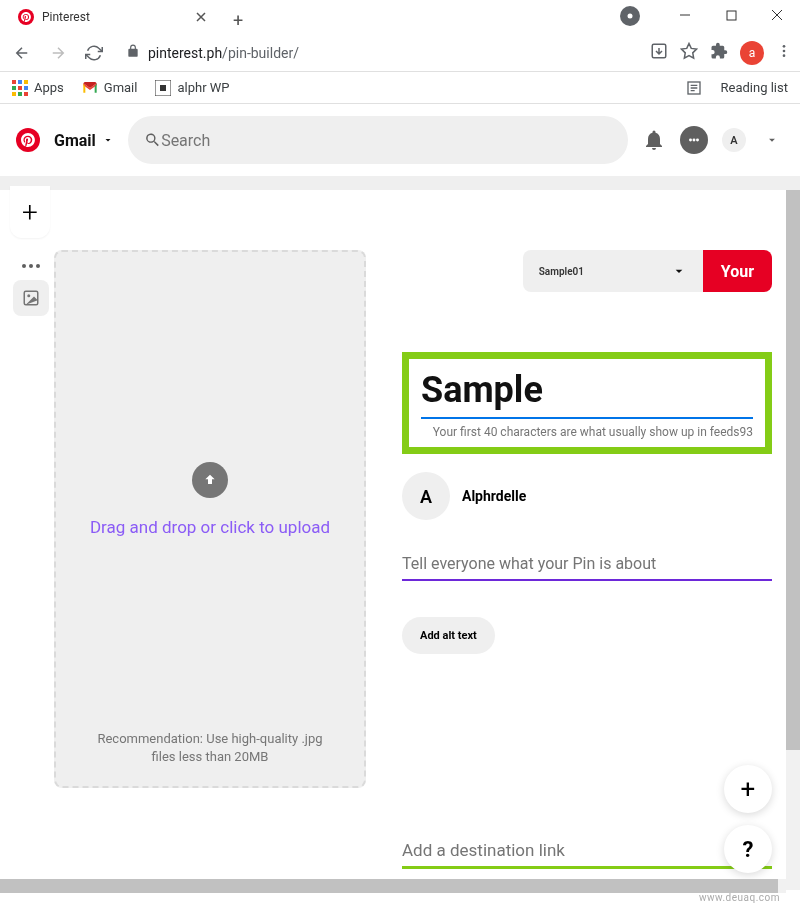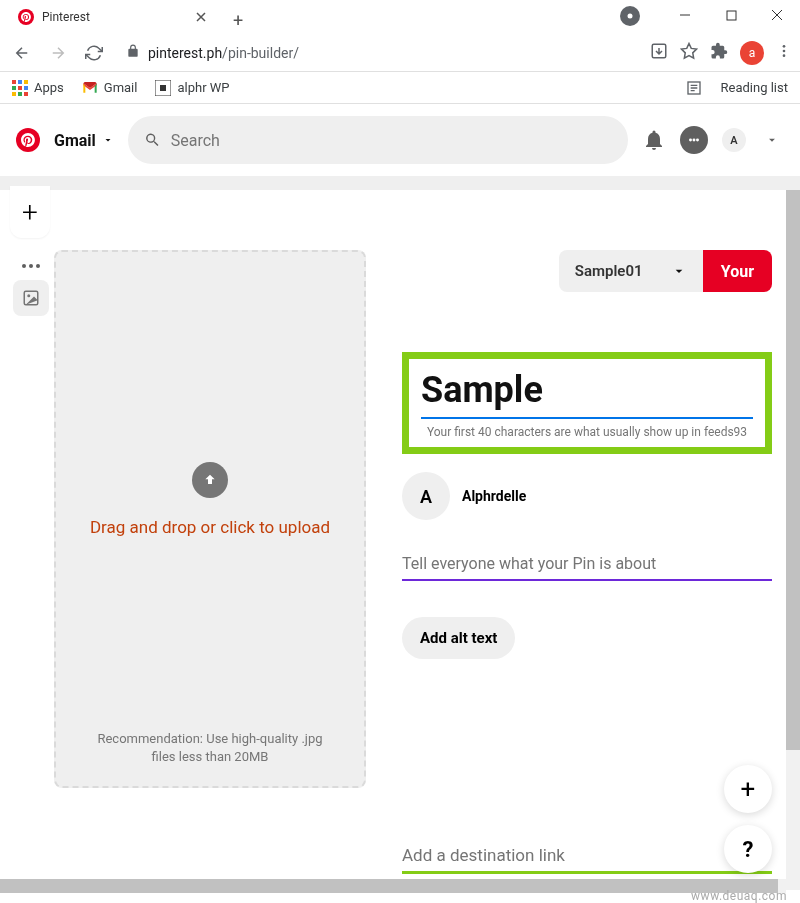--- a/index.html
+++ b/index.html
@@ -38,74 +38,74 @@
     .apps-icon span:nth-child(4){background:#34a853;} .apps-icon span:nth-child(5){background:#ea4335;} .apps-icon span:nth-child(6){background:#4285f4;}
     .apps-icon span:nth-child(7){background:#fbbc04;} .apps-icon span:nth-child(8){background:#34a853;} .apps-icon span:nth-child(9){background:#ea4335;}
     .gmail-icon { width:16px; height:12px; }
     .reading-list { margin-left: auto; display:flex; align-items:center; gap:19px; color:#3c4043; }
     
     
     .p-header { height: 72px; display: flex; align-items: center; padding: 0 16px; gap: 14px; }
     .p-logo { width: 24px; height: 24px; background: #e60023; border-radius: 50%; display: flex; align-items: center; justify-content: center; }
     .p-logo svg { width: 14px; height: 14px; fill: #fff; }
     .p-home { display: flex; align-items: center; gap: 6px; font-weight: 700; font-size: 16px; color: #111; cursor: pointer; }
-    .p-search { flex: 1; height: 48px; background: #efefef; border-radius: 24px; display: flex; align-items: center; padding: 0 16px; gap: 10px; color: #5f5f5f; }
+    .p-search { flex: 1; height: 48px; background: #efefef; border-radius: 24px; display: flex; align-items: center; padding: 0 16px; color: #5f5f5f; }
     .p-search input { border: none; background: transparent; font-size: 16px; color: #5f5f5f; outline: none; width: 100%; }
     .p-icon { width: 24px; height: 24px; color: #5f5f5f; cursor: pointer; display:flex; align-items:center; justify-content:center; }
     .p-chat { width: 28px; height: 28px; background: #5f5f5f; border-radius: 50%; display:flex; align-items:center; justify-content:center; }
     .p-avatar { width: 24px; height: 24px; background: #efefef; border-radius: 50%; display: flex; align-items: center; justify-content: center; font-size: 11px; font-weight: 600; color: #333; }
     
     
     .main { position: relative; background: #fff; height: calc(903px - 34px - 38px - 32px - 72px); }
     .gray-top { height: 14px; background: #efefef; }
     .builder-bg { position: relative; padding: 0 12px 0 4px; }
     .plus-tab { position: absolute; top: -4px; left: 10px; width: 40px; height: 52px; background: #fff; border-radius: 0 0 12px 12px; display: flex; align-items: center; justify-content: center; font-size: 28px; font-weight: 300; cursor: pointer; box-shadow: 0 1px 2px rgba(0,0,0,0.05); }
     
     .builder { background: #fff; border-radius: 16px; margin-top: 0; padding: 60px 0 0 0; display: flex; gap: 36px; }
     
     .left-col { width: 54px; padding-top: 6px; display:flex; flex-direction:column; align-items:center; gap:4px; }
     .dots-btn { display:flex; gap:3px; padding:8px; cursor:pointer; }
     .dots-btn span{width:4px;height:4px;background:#5f5f5f;border-radius:50%;}
     .mini-img { width:36px; height:36px; background:#efefef; border-radius:8px; display:flex; align-items:center; justify-content:center; cursor:pointer;}
     
     .upload-area { width: 312px; height: 538px; border: 2px dashed #dadada; border-radius: 8px; background: #efefef; display: flex; flex-direction: column; align-items: center; justify-content: center; padding: 20px; cursor: pointer; margin-left:-40px;}
     .upload-circle { width: 36px; height: 36px; background: #767676; border-radius: 50%; display: flex; align-items: center; justify-content: center; margin-bottom: 18px; }
-    .upload-text { color: #c2410c; font-size: 17px; text-align: center; line-height: 1.4; }
+    .upload-text { color: #8b5cf6; font-size: 17px; text-align: center; line-height: 1.4; }
     .upload-rec { color: #767676; font-size: 13px; text-align: center; margin-top: auto; line-height: 1.4; padding: 0 10px; }
     .upload-area .spacer{flex:0.7;}
     
     .right-col { flex: 1; padding-right: 16px; }
     .board-row { display: flex; justify-content: flex-end; gap: 0; margin-bottom: 60px; }
-    .board-select { display: flex; align-items: center; justify-content: space-between; background: #efefef; border-radius: 8px 0 0 8px; padding: 0 16px; height: 42px; width: 144px; font-size: 15px; font-weight:600; color: #333; cursor: pointer; }
+    .board-select { display: flex; align-items: center; justify-content: space-between; background: #efefef; border-radius: 8px 0 0 8px; padding: 0 16px; height: 42px; width: 180px; font-size: 10px; font-weight:600; color: #333; cursor: pointer; }
     .save-btn { background: #e60023; color: #fff; font-weight: 700; font-size: 16px; border-radius: 0 8px 8px 0; padding: 0 18px; height: 42px; cursor: pointer; border: none; }
     
     .title-highlight { border: 7px solid #84cc16; padding: 10px 12px 8px; margin-bottom: 18px; }
     .title-input { font-size: 36px; font-weight: 700; color: #111; border: none; border-bottom: 2px solid #0074e8; width: 100%; outline: none; padding-bottom: 6px; }
-    .title-hint { display: flex; justify-content: center; font-size: 12px; color: #767676; margin-top: 6px; }
+    .title-hint { display: flex; justify-content: flex-end; font-size: 12px; color: #767676; margin-top: 6px; }
     
     .author-row { display: flex; align-items: center; gap: 12px; margin: 18px 0 28px; }
     .author-avatar { width: 48px; height: 48px; background: #efefef; border-radius: 50%; display: flex; align-items: center; justify-content: center; font-size: 18px; font-weight: 600; }
     .author-name { font-weight: 700; font-size: 14px; }
     
     .desc-input { width: 100%; border: none; border-bottom: 2px solid #6d28d9; font-size: 16px; color: #767676; padding: 6px 0; outline: none; margin-bottom: 36px; }
     
-    .alt-btn { background: #efefef; border-radius: 22px; padding: 12px 18px; font-weight: 700; font-size: 15px; cursor: pointer; border: none; }
+    .alt-btn { background: #efefef; border-radius: 22px; padding: 12px 18px; font-weight: 700; font-size: 11px; cursor: pointer; border: none; }
     
     .dest-input { width: 100%; border: none; border-bottom: 3px solid #84cc16; font-size: 17px; color: #767676; padding: 6px 0; outline: none; margin-top: 180px; }
     
     .fab { position: absolute; right: 28px; width: 48px; height: 48px; background: #fff; border-radius: 50%; box-shadow: 0 2px 8px rgba(0,0,0,0.15); display: flex; align-items: center; justify-content: center; font-size: 26px; font-weight: 400; cursor: pointer; }
     .fab.plus { bottom: 90px; }
     .fab.help { bottom: 30px; font-weight: 700; font-size: 22px; }
     
     .scrollbar-v { position: absolute; right: 0; top: 190px; width: 14px; height: 700px; background: #f1f1f1; }
     .scrollbar-v .thumb { width: 100%; height: 560px; background: #c1c1c1; }
     .scrollbar-h { position: absolute; bottom: 10px; left: 0; right: 14px; height: 14px; background: #f1f1f1; }
     .scrollbar-h .thumb{width:99%; height:100%; background:#c1c1c1;}
     
-    .watermark { position: absolute; bottom: 0; right: 13px; font-size: 12px; color: #aaa; letter-spacing: 0.5px; }
+    .watermark { position: absolute; bottom: 0; right: 20px; font-size: 10px; color: #aaa; letter-spacing: 0.5px; }
   </style>
 </head>
 <body>
 
 <div class="titlebar">
   <div class="tab">
     <span class="tab-favicon">
       <svg viewBox="0 0 24 24">
           <path d="M12 0C5.4 0 0 5.4 0 12c0 5 3.1 9.3 7.5 11-.1-.9-.2-2.3 0-3.3.2-.9 1.3-5.7 1.3-5.7s-.3-.7-.3-1.7c0-1.6.9-2.8 2.1-2.8 1 0 1.5.7 1.5 1.6 0 1-.6 2.5-1 3.9-.3 1.2.6 2.2 1.8 2.2 2.1 0 3.8-2.3 3.8-5.5 0-2.9-2.1-4.9-5-4.9-3.4 0-5.4 2.6-5.4 5.2 0 1 .4 2.1.9 2.7.1.1.1.2.1.3-.1.4-.3 1.2-.3 1.4 0 .2-.2.3-.4.2-1.5-.7-2.4-2.8-2.4-4.6 0-3.7 2.7-7.1 7.8-7.1 4.1 0 7.3 2.9 7.3 6.8 0 4.1-2.6 7.3-6.1 7.3-1.2 0-2.3-.6-2.7-1.4l-.7 2.8c-.3 1-1 2.3-1.4 3.1 1.1.3 2.2.5 3.4.5 6.6 0 12-5.4 12-12S18.6 0 12 0z"></path>
         </svg>

